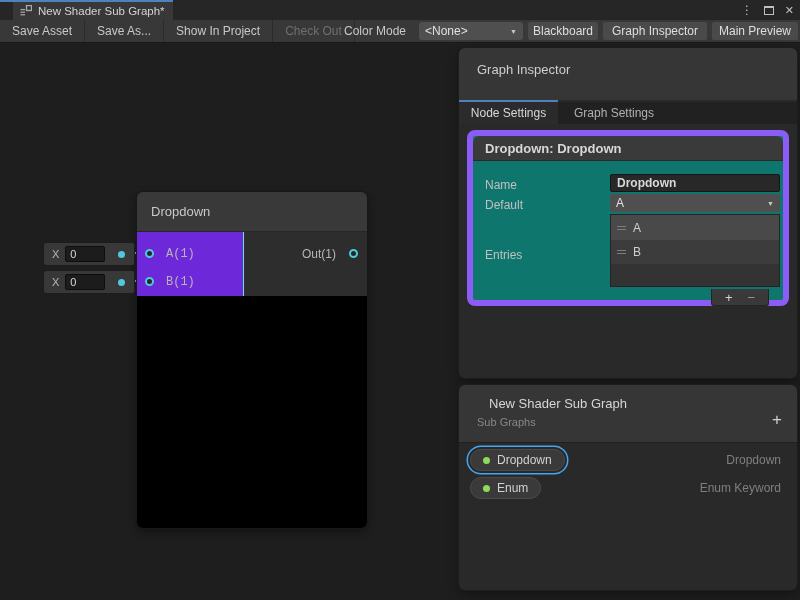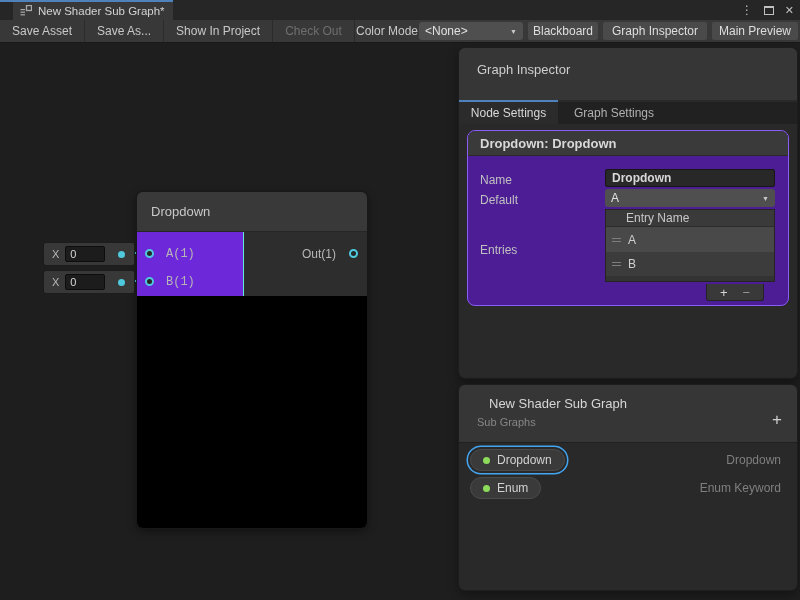--- a/index.html
+++ b/index.html
@@ -18,21 +18,21 @@
   .max-box { display:inline-block; width:10px; height:9px; border:1px solid #c0c0c0; border-top:2px solid #c0c0c0; }
   .close-x { color:#c0c0c0; font-size:11px; padding:0 2px; }
 
   
   .toolbar { position:absolute; left:0; top:20px; width:800px; height:23px; background:#383838;
     border-bottom:1px solid #191919; }
   .tb-left { position:absolute; left:0; top:0; height:22px; display:flex; align-items:stretch; }
   .tb-btn { display:flex; align-items:center; padding:0 12px; font-size:12px; color:#c8c8c8;
     border-right:1px solid #2b2b2b; cursor:default; }
   .tb-btn.disabled { color:#6f6f6f; }
-  .tb-label { position:absolute; left:356px; top:0; height:22px; display:flex; align-items:center;
+  .tb-label { position:absolute; left:344px; top:0; height:22px; display:flex; align-items:center;
     font-size:12px; color:#c8c8c8; }
   .tb-dropdown { position:absolute; left:419px; top:2px; width:104px; height:18px; background:#4f4f4f;
     border-radius:3px; display:flex; align-items:center; padding:0 6px; font-size:12px; color:#e0e0e0; }
   .tb-dropdown .caret { margin-left:auto; font-size:7px; color:#c8c8c8; }
   .tb-toggle { position:absolute; top:2px; height:18px; background:#4a4a4a; border-radius:2px;
     display:flex; align-items:center; justify-content:center; font-size:12px; color:#dedede; }
   .tgl-blackboard { left:528px; width:70px; }
   .tgl-inspector { left:603px; width:104px; }
   .tgl-preview { left:712px; width:86px; }
 
@@ -65,22 +65,22 @@
     box-shadow:0 0 0 1px #1d1d1d, 0 4px 12px rgba(0,0,0,.4); overflow:hidden; }
   .inspector { top:48px; height:330px; }
   .insp-header { height:52px; background:#363636; }
   .insp-header .t { display:block; padding:14px 0 0 18px; font-size:13px; color:#cfcfcf; }
   .insp-underline { position:absolute; left:0; top:52px; width:99px; height:2px; background:var(--tab_accent,#4f81bd); }
   .insp-tabs { position:absolute; left:0; top:54px; width:338px; height:22px; background:#212121; display:flex; }
   .insp-tab { height:22px; display:flex; align-items:center; justify-content:center; font-size:12px; color:#b0b0b0; }
   .insp-tab.active { width:99px; background:#2b2b2b; color:#d8d8d8; }
   .insp-tab.idle { width:112px; }
 
-  .section-box { position:absolute; left:8px; top:82px; width:322px; height:176px; background:#4c1d95;
-    border:1px solid #8b5cf6; border-radius:8px; }
+  .section-box { position:absolute; left:8px; top:82px; width:322px; height:176px; background:#0f766e;
+    border:6px solid #8b5cf6; border-radius:8px; }
   .section-head { height:25px; background:#3a3a3a; border-radius:7px 7px 0 0; border-bottom:1px solid #2a2a2a;
     display:flex; align-items:center; padding-left:12px; font-size:13px; font-weight:bold; color:#d8d8d8; }
   .fld-label { position:absolute; left:12px; font-size:12px; color:#c0c0c0; }
   .name-field { position:absolute; left:137px; top:38px; width:170px; height:18px; background:#282828;
     border:1px solid #161616; border-radius:2px; color:#d8d8d8; font-weight:bold; font-size:12px;
     padding-left:6px; font-family:"Liberation Sans", sans-serif; outline:none; }
   .default-dd { position:absolute; left:137px; top:58px; width:170px; height:18px; background:#4f4f4f;
     border-radius:3px; display:flex; align-items:center; padding:0 6px; font-size:12px; color:#e2e2e2; }
   .default-dd .caret { margin-left:auto; font-size:7px; color:#c8c8c8; }
 
@@ -204,21 +204,20 @@
       <input class="name-field" value="Dropdown" style="">
 
       <span class="fld-label" style="top:62px;">Default</span>
       <div class="default-dd">
         <span>A</span>
         <span class="caret">▼</span>
       </div>
 
       <span class="fld-label" style="top:112px;">Entries</span>
       <div class="entry-list">
-        <div class="entry-head">Entry Name</div>
         <div class="entry-row selected">
           <span class="drag-handle">
               <i></i>
               <i></i>
             </span>
           <span>A</span>
         </div>
         <div class="entry-row">
           <span class="drag-handle">
               <i></i>

